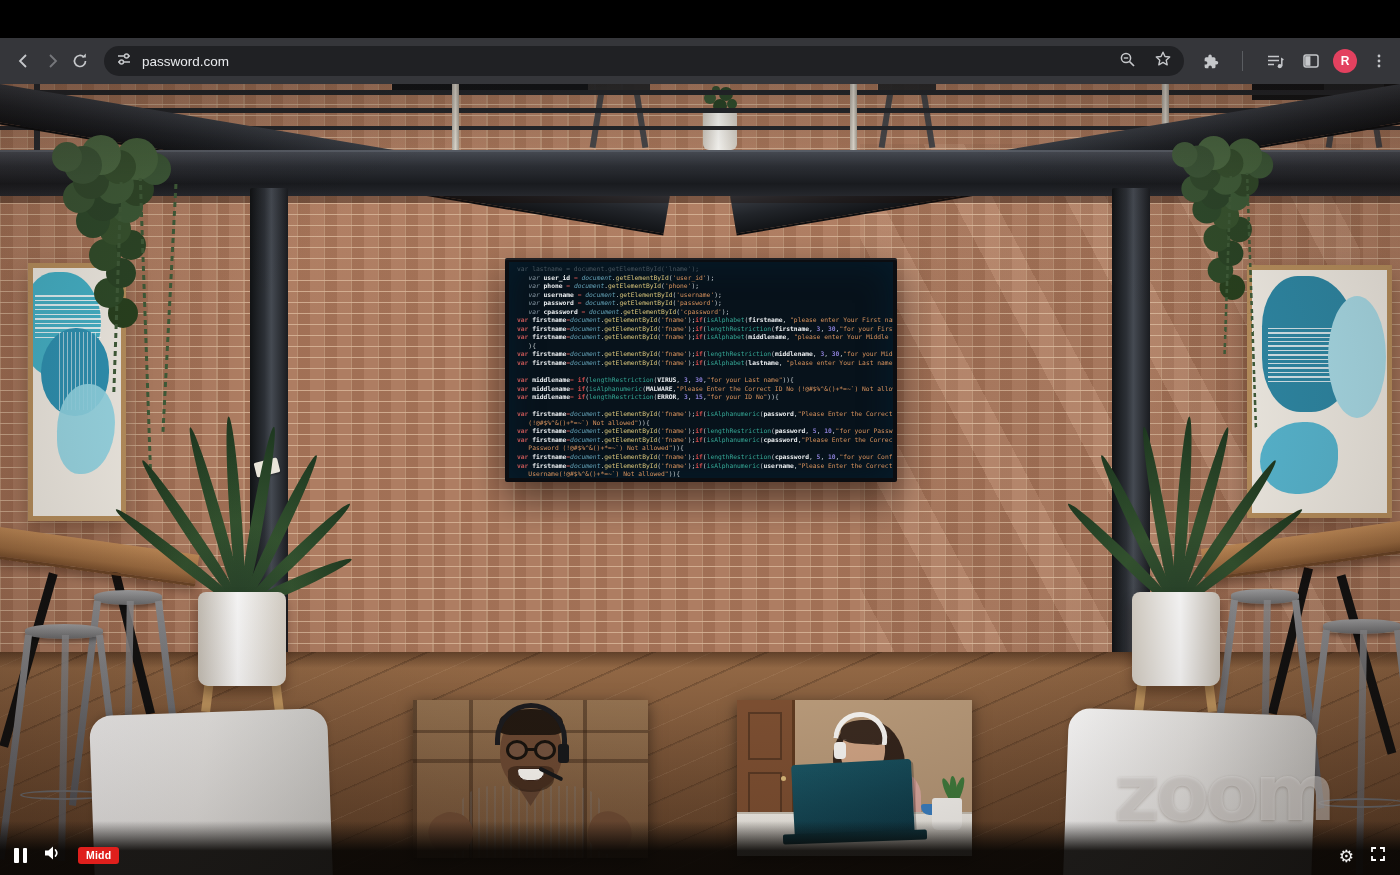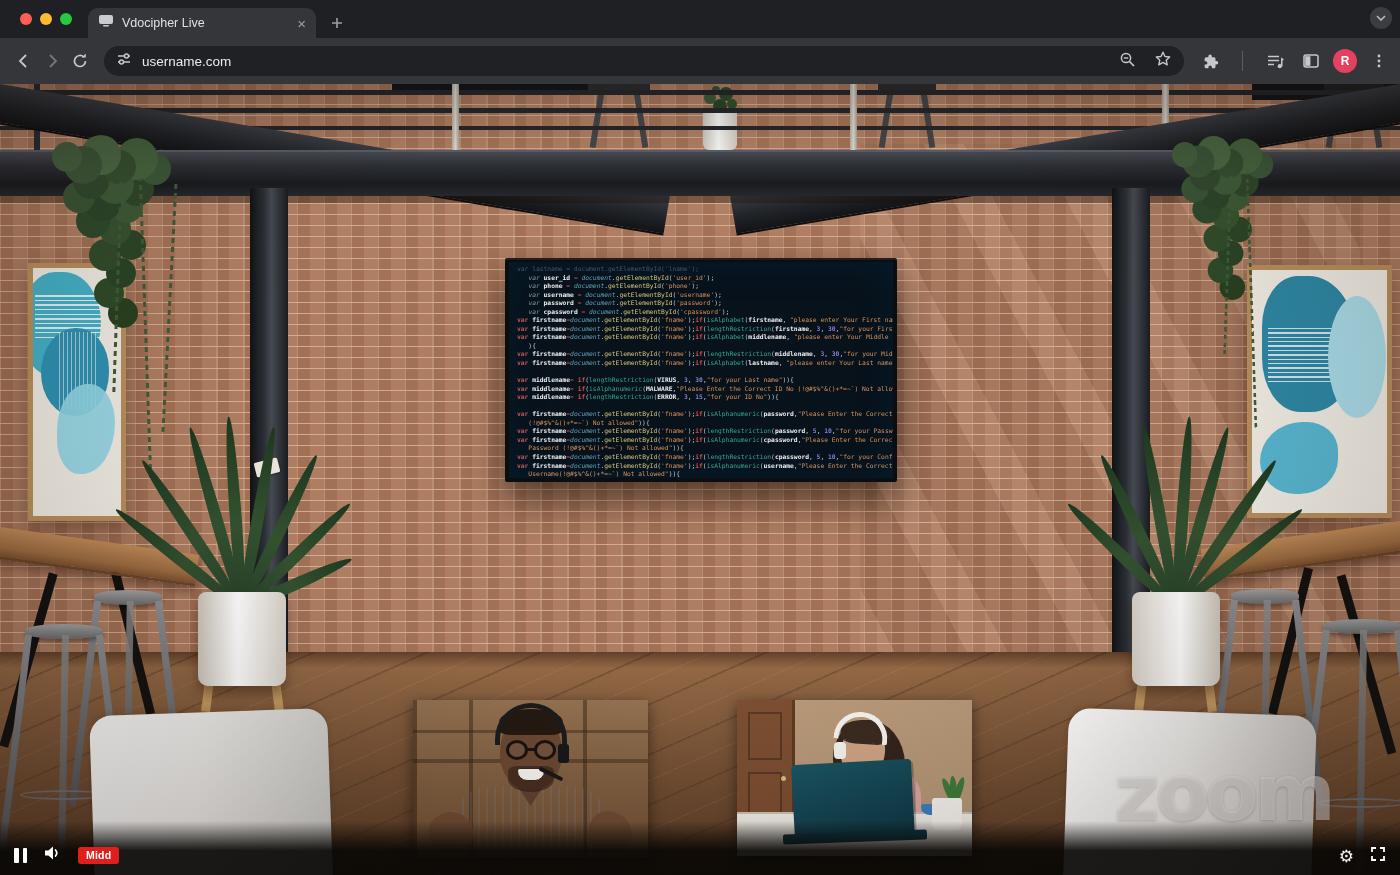--- a/index.html
+++ b/index.html
@@ -249,47 +249,20 @@
   .pause-btn span { width:4.5px; height:15px; background:#fff; border-radius:1px; }
   .live-badge { background:#df1f1c; color:#fff; font-size:10.5px; font-weight:bold; padding:2px 8px 3px;
     border-radius:3px; letter-spacing:.2px; }
   .gear { color:#f2f2f2; font-size:17px; line-height:1; }
 </style>
 </head>
 <body>
 
 <div class="stage">
 
-  <div class="tabstrip">
-    <div class="traffic">
-      <span class="tl red"></span>
-      <span class="tl yellow"></span>
-      <span class="tl green"></span>
-    </div>
-    <div class="tab">
-      <span>
-        <svg width="16" height="14" viewBox="0 0 16 14">
-            <rect x="1" y="1" width="14" height="9" rx="2" fill="#c9cbce"></rect>
-            <rect x="5" y="11" width="6" height="1.6" rx="0.8" fill="#c9cbce"></rect>
-          </svg>
-      </span>
-      <span class="tab-title">Vdocipher Live</span>
-      <span class="tab-close">×</span>
-    </div>
-    <div class="newtab">
-      <svg width="14" height="14" viewBox="0 0 14 14" style="margin-top:4px">
-          <path d="M7 2v10M2 7h10" stroke="#9aa0a6" stroke-width="1.6"></path>
-        </svg>
-    </div>
-    <div class="win-chevron">
-      <svg width="10" height="6" viewBox="0 0 10 6">
-          <path d="M1 1l4 4 4-4" stroke="#b7babf" stroke-width="1.6" fill="none"></path>
-        </svg>
-    </div>
-  </div>
 
   <div class="toolbar">
     <div class="tb-icon back">
       <svg width="18" height="18" viewBox="0 0 18 18">
           <path d="M11 3L5 9l6 6" stroke="#c5c7ca" stroke-width="1.8" fill="none"></path>
         </svg>
     </div>
     <div class="tb-icon fwd">
       <svg width="18" height="18" viewBox="0 0 18 18">
           <path d="M7 3l6 6-6 6" stroke="#c5c7ca" stroke-width="1.8" fill="none"></path>
@@ -302,21 +275,21 @@
         </svg>
     </div>
     <div class="urlbar">
       <span>
         <svg width="16" height="16" viewBox="0 0 16 16">
             <path d="M2 5h12M2 11h12" stroke="#c5c7ca" stroke-width="1.5"></path>
             <circle cx="10.5" cy="5" r="2" fill="#202124" stroke="#c5c7ca" stroke-width="1.5"></circle>
             <circle cx="5.5" cy="11" r="2" fill="#202124" stroke="#c5c7ca" stroke-width="1.5"></circle>
           </svg>
       </span>
-      <span class="url-text">username.com</span>
+      <span class="url-text">password.com</span>
       <span style="margin-right:18px">
         <svg width="17" height="17" viewBox="0 0 17 17">
             <circle cx="7" cy="7" r="4.6" stroke="#c5c7ca" stroke-width="1.5" fill="none"></circle>
             <path d="M10.5 10.5L15 15" stroke="#c5c7ca" stroke-width="1.7"></path>
             <path d="M4.8 7h4.4" stroke="#c5c7ca" stroke-width="1.4"></path>
           </svg>
       </span>
       <span>
         <svg width="18" height="18" viewBox="0 0 18 18">
             <path d="M9 2.2l2 4.3 4.7.5-3.5 3.2 1 4.6L9 12.4l-4.2 2.4 1-4.6L2.3 7l4.7-.5z" stroke="#c5c7ca" stroke-width="1.4" fill="none" stroke-linejoin="round"></path>

